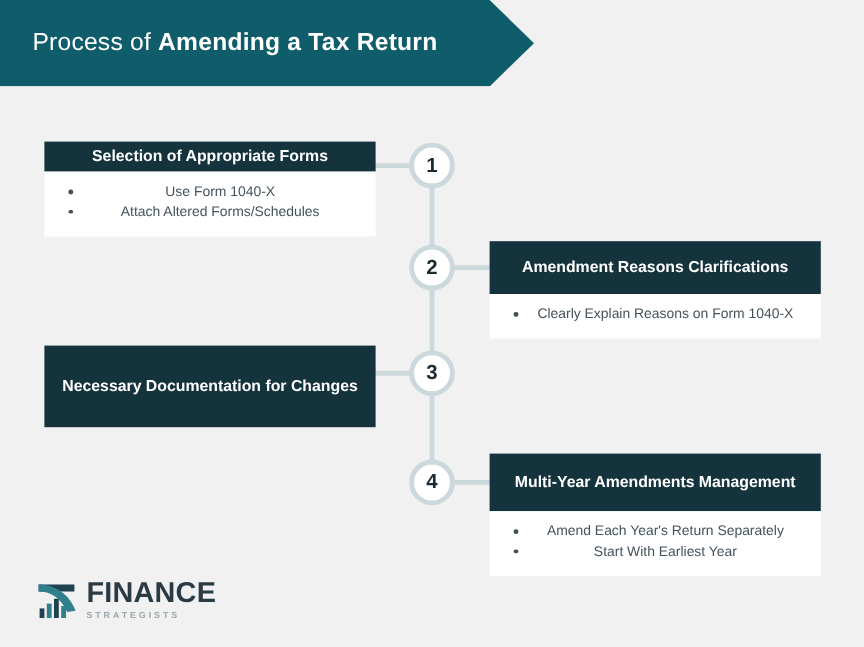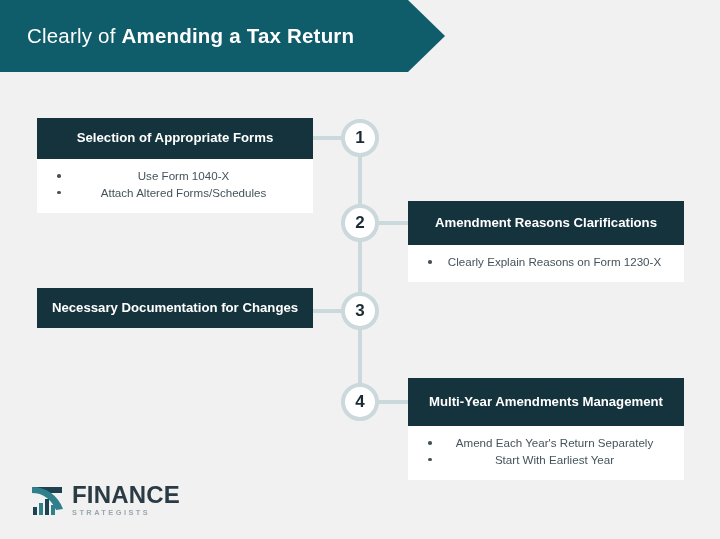--- a/index.html
+++ b/index.html
@@ -123,25 +123,25 @@
     left: -11px;
     top: 6px;
     width: 3.5px;
     height: 3.5px;
     border-radius: 50%;
     background: #44535a;
   }
 
   
   .card-1 { left: 37px;  top: 118px;  width: 276px; }
-  .card-1 .card-head { height: 41px; }
+  .card-1 .card-head { height: 25px; }
   .card-2 { left: 408px; top: 201px; width: 276px; }
   .card-2 .card-head { height: 44px; }
   .card-3 { left: 37px;  top: 288px; width: 276px; }
-  .card-3 .card-head { height: 40px; }
+  .card-3 .card-head { height: 68px; }
   .card-4 { left: 408px; top: 378px; width: 276px; }
   .card-4 .card-head { height: 48px; }
 
   
   .logo {
     position: absolute;
     left: 32px;
     top: 483px;
     display: flex;
     align-items: center;
@@ -171,21 +171,21 @@
     margin-top: 2px;
   }
 </style>
 </head>
 <body>
 
 <div id="infographic">
 
   <div class="header-banner">
     <div class="header-title">
-      <span class="light">Clearly of </span><span class="bold">Amending a Tax Return</span>
+      <span class="light">Process of </span><span class="bold">Amending a Tax Return</span>
     </div>
   </div>
 
   <div class="spine"></div>
   <div class="connector conn-1"></div>
   <div class="connector conn-2"></div>
   <div class="connector conn-3"></div>
   <div class="connector conn-4"></div>
 
   <div class="step-circle circle-1">
@@ -208,21 +208,21 @@
         <li>Use Form 1040-X</li>
         <li>Attach Altered Forms/Schedules</li>
       </ul>
     </div>
   </div>
 
   <div class="card card-2">
     <div class="card-head">Amendment Reasons Clarifications</div>
     <div class="card-body">
       <ul>
-        <li>Clearly Explain Reasons on Form 1230-X</li>
+        <li>Clearly Explain Reasons on Form 1040-X</li>
       </ul>
     </div>
   </div>
 
   <div class="card card-3">
     <div class="card-head">Necessary Documentation for Changes</div>
   </div>
 
   <div class="card card-4">
     <div class="card-head">Multi-Year Amendments Management</div>

